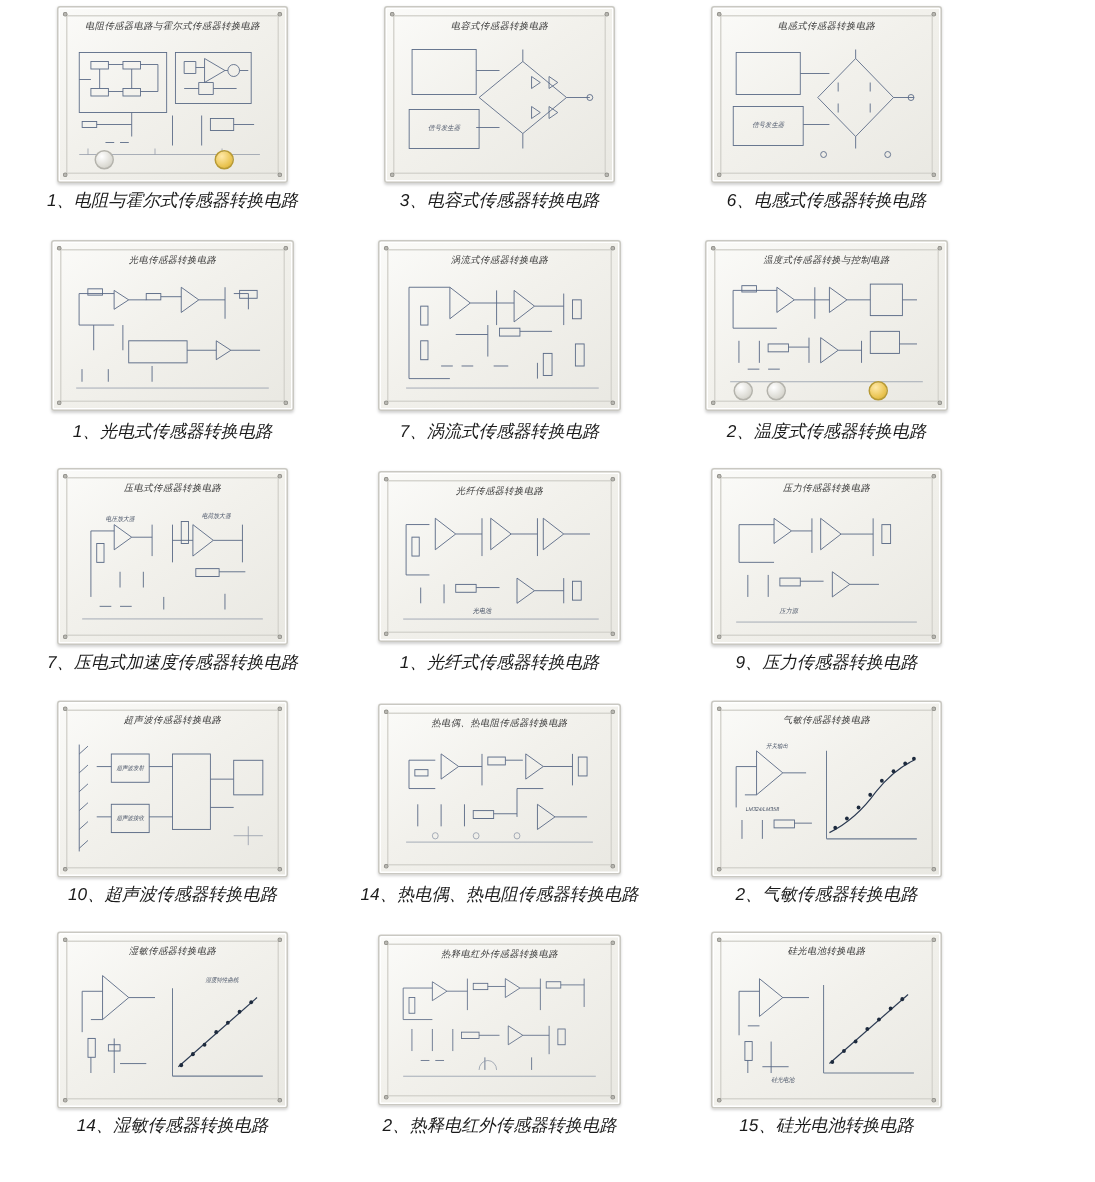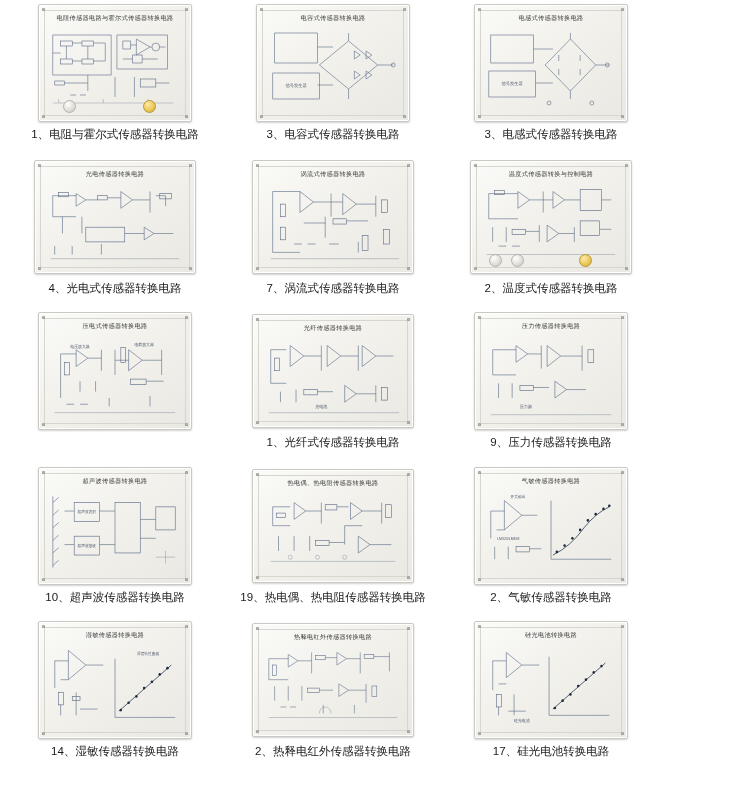--- a/index.html
+++ b/index.html
@@ -15,20 +15,21 @@
     overflow: hidden;
   }
   #grid {
     display: grid;
     grid-template-columns: repeat(3, 1fr);
     grid-template-rows: repeat(5, 1fr);
     width: 586px;
     height: 788px;
     box-sizing: border-box;
     padding: 4px 6px 13px 6px;
+    font-style: italic;
   }
   .cell {
     display: flex;
     flex-direction: column;
     align-items: center;
     justify-content: flex-start;
   }
   .panel-wrap {
     width: 218px;
     height: 118px;
@@ -220,21 +221,21 @@
               <path d="M116 40 L130 40 M90 14 L90 8 M90 66 L90 74"></path>
               <circle cx="128" cy="40" r="2"></circle>
               <circle cx="68" cy="78" r="2"></circle>
               <circle cx="112" cy="78" r="2"></circle>
             </g>
             <text x="30" y="60" font-size="4.4" fill="#4a5568" text-anchor="middle" font-family="sans-serif">信号发生器</text>
           </svg>
         </div>
       </div>
     </div>
-    <div class="caption">3、电感式传感器转换电路</div>
+    <div class="caption">6、电感式传感器转换电路</div>
   </div>
 
   <div class="cell">
     <div class="panel-wrap">
       <div class="panel wide">
         <div class="inner-frame"></div>
         <div class="screws">
             <span class="s1"></span>
             <span class="s2"></span>
             <span class="s3"></span>
@@ -261,21 +262,21 @@
               <path d="M114 50 L134 50"></path>
               <path d="M12 62 L12 70 M30 62 L30 70 M60 60 L60 70"></path>
             </g>
             <g stroke="#8e96a6" stroke-width="0.5" fill="none">
               <path d="M8 74 L140 74"></path>
             </g>
           </svg>
         </div>
       </div>
     </div>
-    <div class="caption">4、光电式传感器转换电路</div>
+    <div class="caption">1、光电式传感器转换电路</div>
   </div>
 
   <div class="cell">
     <div class="panel-wrap">
       <div class="panel wide">
         <div class="inner-frame"></div>
         <div class="screws">
             <span class="s1"></span>
             <span class="s2"></span>
             <span class="s3"></span>
@@ -385,20 +386,21 @@
             </g>
             <text x="34" y="14" font-size="4" fill="#4a5568" text-anchor="middle" font-family="sans-serif">电压放大器</text>
             <text x="100" y="12" font-size="4" fill="#4a5568" text-anchor="middle" font-family="sans-serif">电荷放大器</text>
             <g stroke="#8e96a6" stroke-width="0.5" fill="none">
               <path d="M8 76 L132 76"></path>
             </g>
           </svg>
         </div>
       </div>
     </div>
+    <div class="caption">7、压电式加速度传感器转换电路</div>
   </div>
 
   <div class="cell">
     <div class="panel-wrap">
       <div class="panel wide">
         <div class="inner-frame"></div>
         <div class="screws">
             <span class="s1"></span>
             <span class="s2"></span>
             <span class="s3"></span>
@@ -540,21 +542,21 @@
             <g stroke="#8e96a6" stroke-width="0.5" fill="none">
               <path d="M10 68 L138 68"></path>
               <circle cx="30" cy="64" r="2"></circle>
               <circle cx="58" cy="64" r="2"></circle>
               <circle cx="86" cy="64" r="2"></circle>
             </g>
           </svg>
         </div>
       </div>
     </div>
-    <div class="caption">19、热电偶、热电阻传感器转换电路</div>
+    <div class="caption">14、热电偶、热电阻传感器转换电路</div>
   </div>
 
   <div class="cell">
     <div class="panel-wrap">
       <div class="panel">
         <div class="inner-frame"></div>
         <div class="screws">
             <span class="s1"></span>
             <span class="s2"></span>
             <span class="s3"></span>
@@ -712,16 +714,16 @@
               <circle cx="90" cy="50" r="1.3"></circle>
               <circle cx="98" cy="42" r="1.3"></circle>
               <circle cx="106" cy="36" r="1.3"></circle>
               <circle cx="114" cy="29" r="1.3"></circle>
               <circle cx="122" cy="23" r="1.3"></circle>
             </g>
           </svg>
         </div>
       </div>
     </div>
-    <div class="caption">17、硅光电池转换电路</div>
+    <div class="caption">15、硅光电池转换电路</div>
   </div>
 
 </div>
 
 </body></html>

